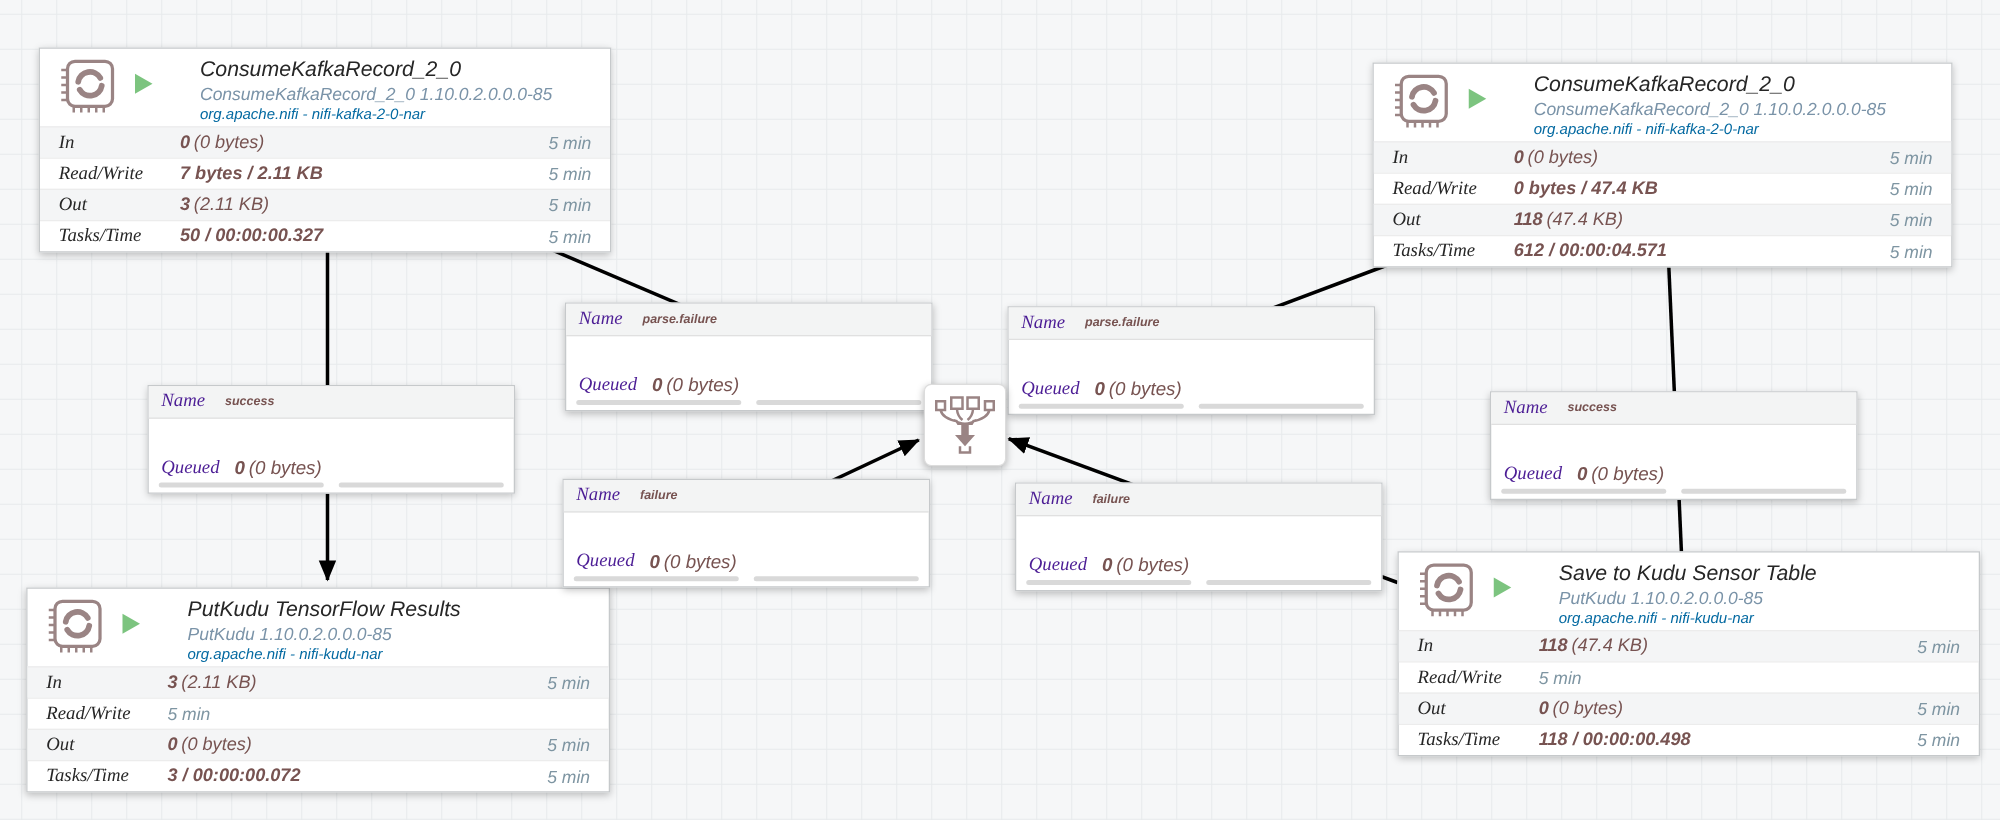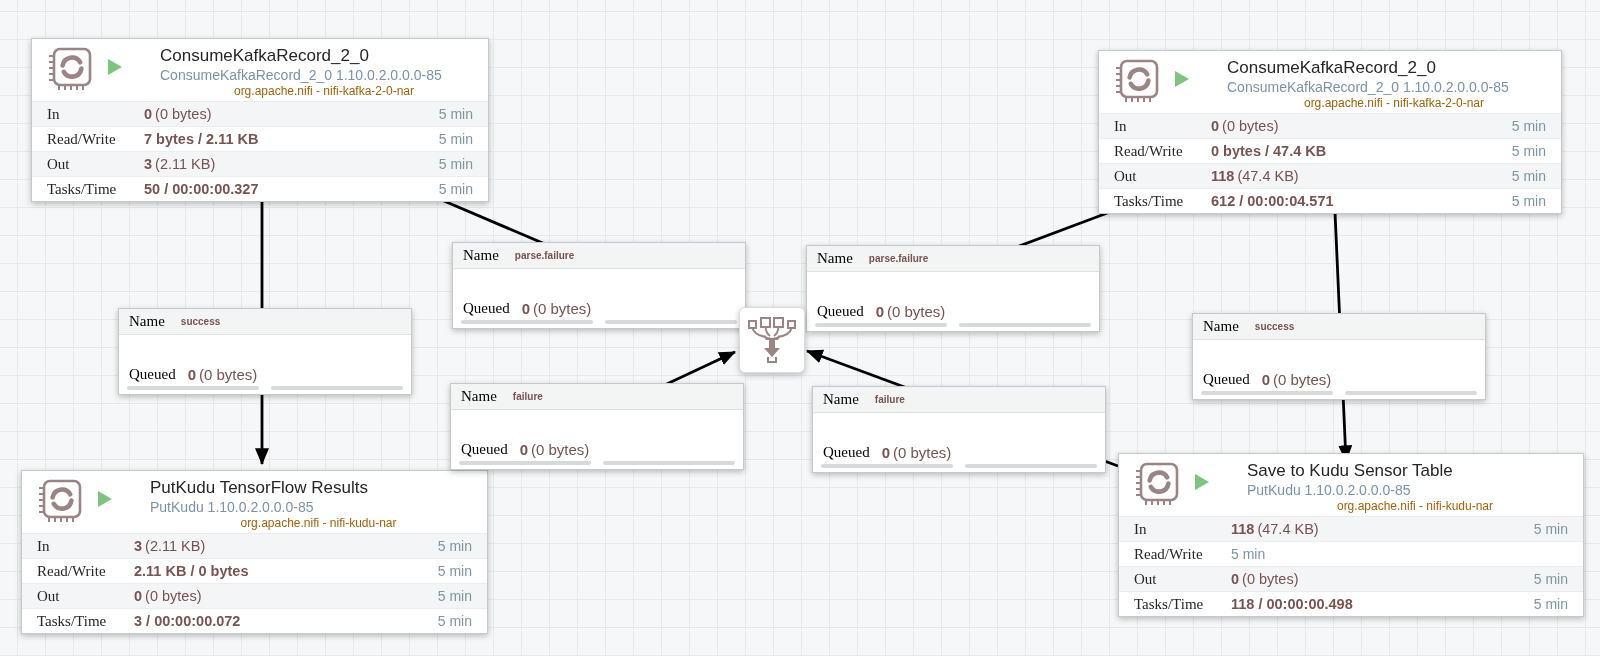--- a/index.html
+++ b/index.html
@@ -5,65 +5,66 @@
   html,body{margin:0;padding:0;}
   body{font-family:"Liberation Sans",sans-serif;}
   #canvas{
     position:relative;width:1600px;height:656px;overflow:hidden;
     background-color:#f6f7f8;
     background-image:
       linear-gradient(to right,#e7eaec 1px,transparent 1px),
       linear-gradient(to bottom,#e7eaec 1px,transparent 1px);
     background-size:28px 28px;
     background-position:17px 11px;
+    font-style:italic;
   }
   svg.arrows{position:absolute;left:0;top:0;z-index:1;}
   .component{position:absolute;z-index:2;background:#fff;
     border:1px solid #c6c9cb;box-shadow:0 2px 6px rgba(0,0,0,.25);}
 
   
   .processor{width:456px;}
   .proc-header{position:relative;height:62px;}
   .proc-icon{position:absolute;left:13px;top:8px;}
   .run-status{position:absolute;left:76px;top:20px;width:0;height:0;
     border-left:14px solid #7cc47f;border-top:8px solid transparent;border-bottom:8px solid transparent;}
   .proc-titles{margin-left:128px;padding-top:6px;line-height:1;}
   .proc-title{font-size:17px;color:#262626;line-height:21px;white-space:nowrap;}
   .proc-type{font-size:14px;color:#7a93a8;line-height:18px;white-space:nowrap;}
-  .proc-bundle{font-size:12px;color:#a16207;line-height:15px;white-space:nowrap;text-align:center;}
+  .proc-bundle{font-size:12px;color:#0369a1;line-height:15px;white-space:nowrap;}
   .stat-row{display:flex;align-items:center;height:24px;padding:0 15px;border-top:1px solid #ececec;}
   .stat-row.alt{background:#f4f5f6;}
   .stat-label{width:97px;font-family:"Liberation Serif",serif;font-size:15px;color:#262626;flex:none;}
   .stat-value{flex:1;font-size:14.5px;color:#775351;white-space:nowrap;}
   .stat-value b{font-weight:bold;}
   .stat-value .rest{margin-left:3px;font-weight:normal;}
   .stat-time{font-size:14px;color:#7e95a2;flex:none;}
 
   
   .conn-label{width:292px;}
   .conn-name-row{display:flex;align-items:center;height:25px;background:#f3f4f4;
     border-bottom:1px solid #e0e0e0;padding:0 10px;}
   .conn-queued-row{display:flex;align-items:center;height:22px;padding:0 10px;margin-top:28px;}
-  .conn-key{font-family:"Liberation Serif",serif;font-size:15px;color:#000000;}
+  .conn-key{font-family:"Liberation Serif",serif;font-size:15px;color:#4c1d95;}
   .conn-name-val{margin-left:16px;font-size:10px;font-weight:bold;color:#775351;white-space:nowrap;}
   .conn-queued-val{margin-left:12px;font-size:15px;color:#775351;white-space:nowrap;}
   .conn-queued-val b{font-weight:bold;}
   .conn-queued-val .rest{margin-left:3px;}
   .conn-bars{display:flex;justify-content:space-between;padding:1px 8px 4px 8px;}
   .conn-bar{width:132px;height:4px;background:#d9d9d9;border-radius:2px;}
 
   
   .funnel{left:739px;top:307px;width:64px;height:64px;border-radius:6px;border:1px solid #dcdcdc;
     display:flex;align-items:center;justify-content:center;}
 
   
   .pos-tl{left:31px;top:38px;}
   .pos-tr{left:1098px;top:50px;width:462px;}
   .pos-bl{left:21px;top:470px;width:465px;}
-  .pos-br{left:1118px;top:453px;width:464px;}
+  .pos-br{left:1118px;top:441px;width:464px;}
   .pos-c1{left:452px;top:242px;}
   .pos-c2{left:806px;top:245px;}
   .pos-c3{left:118px;top:308px;}
   .pos-c4{left:1192px;top:313px;}
   .pos-c5{left:450px;top:383px;}
   .pos-c6{left:812px;top:386px;}
 </style>
 </head>
 <body>
 
@@ -193,21 +194,20 @@
         <div class="proc-bundle">org.apache.nifi - nifi-kudu-nar</div>
       </div>
     </div>
     <div class="stat-row alt">
       <span class="stat-label">In</span>
       <span class="stat-value"><b>3</b><span class="rest">(2.11 KB)</span></span>
       <span class="stat-time">5 min</span>
     </div>
     <div class="stat-row">
       <span class="stat-label">Read/Write</span>
-      <span class="stat-value"><b>2.11 KB / 0 bytes</b><span class="rest"></span></span>
       <span class="stat-time">5 min</span>
     </div>
     <div class="stat-row alt">
       <span class="stat-label">Out</span>
       <span class="stat-value"><b>0</b><span class="rest">(0 bytes)</span></span>
       <span class="stat-time">5 min</span>
     </div>
     <div class="stat-row">
       <span class="stat-label">Tasks/Time</span>
       <span class="stat-value"><b>3 / 00:00:00.072</b><span class="rest"></span></span>

